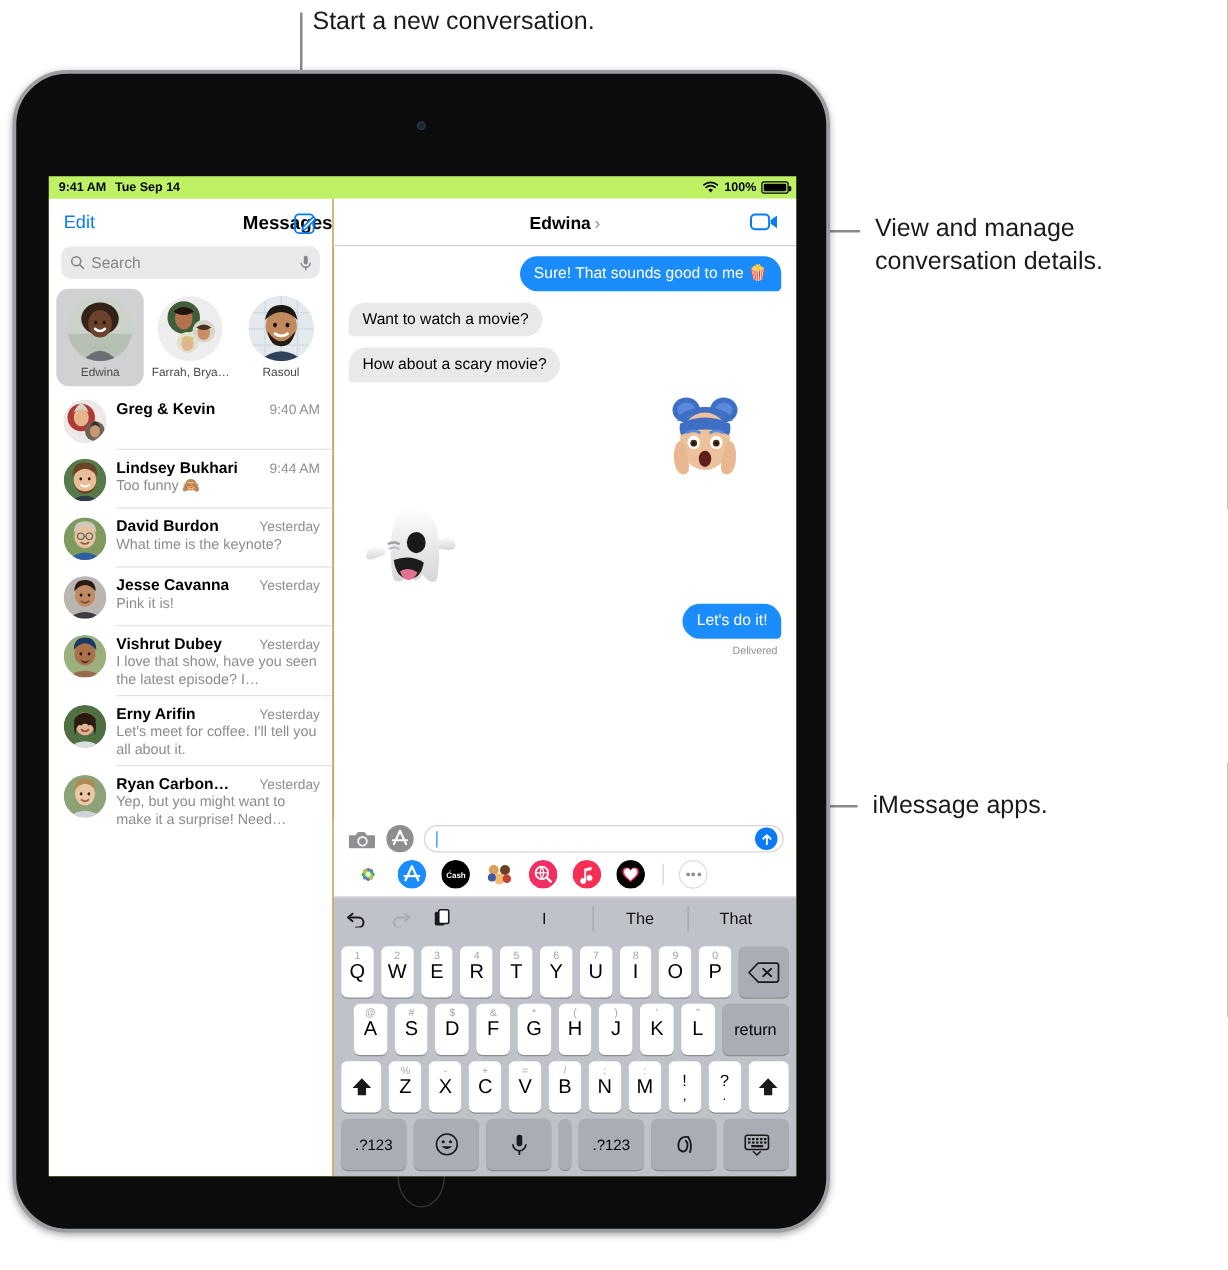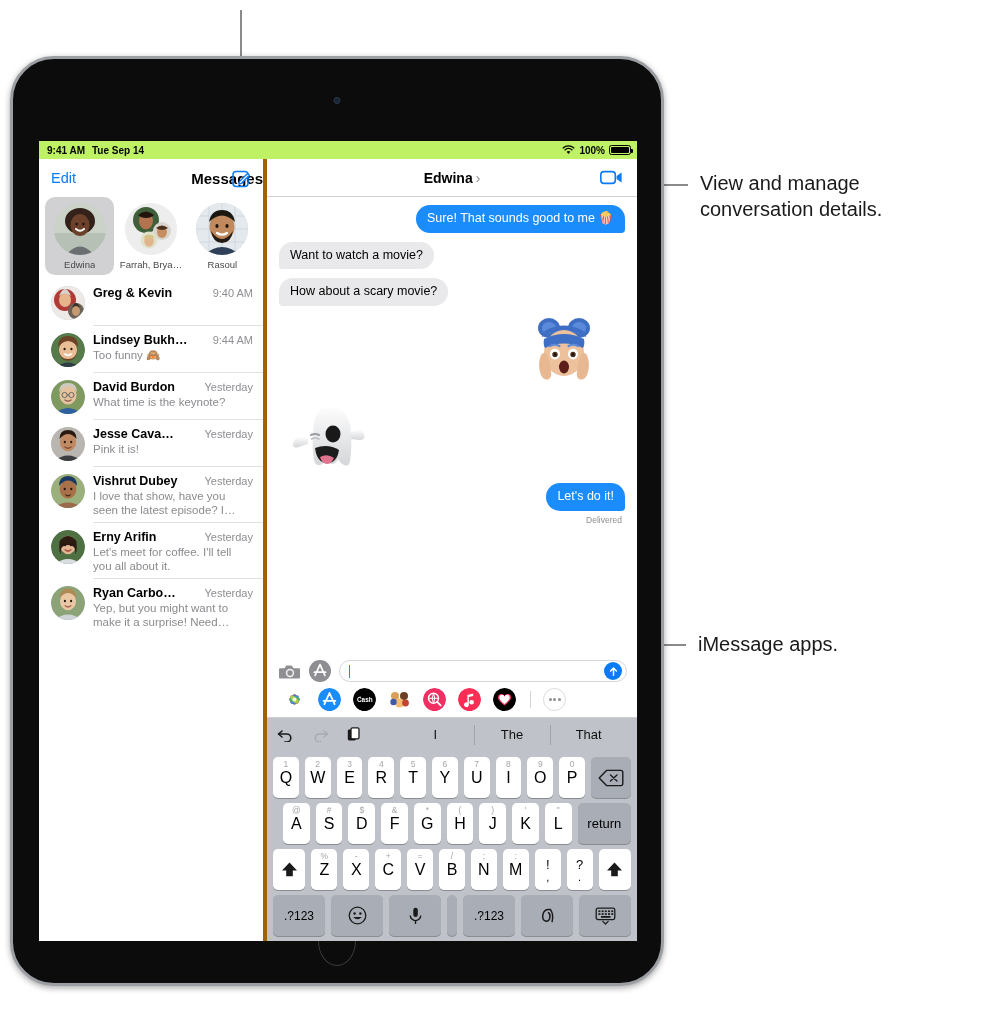--- a/index.html
+++ b/index.html
@@ -66,21 +66,21 @@
     position: relative; padding: 1px;
   }
   .batt::after {
     content: ""; position: absolute; right: -3px; top: 3px;
     width: 2px; height: 4px; background: #000; border-radius: 0 1px 1px 0;
   }
   .batt > i { display: block; width: 100%; height: 100%; background: #000; border-radius: 1px; }
 
   
   .split { position: absolute; top: 18px; left: 0; right: 0; bottom: 0; display: flex; }
-  .sidebar { width: 228px; background: #fff; border-right: 4px solid #a16207; display: flex; flex-direction: column; }
+  .sidebar { width: 228px; background: #fff; border-right: 1px solid #a16207; display: flex; flex-direction: column; }
   .detail  { flex: 1; background: #fff; display: flex; flex-direction: column; position: relative; }
 
   
   .side-nav {
     height: 38px; display: flex; align-items: center;
     padding: 0 12px; position: relative; flex: none;
   }
   .edit-btn { color: #0a7bf5; font-size: 14.5px; }
   .side-title { position: absolute; left: 0; right: 0; text-align: right; font-size: 15px; font-weight: bold; color: #000; pointer-events: none; }
   .compose-btn { margin-left: auto; z-index: 2; line-height: 0; }
@@ -222,20 +222,21 @@
   .key.w-num { flex: 0 0 52px; }
   .key.w-space { flex: 6.0; }
   .key.w-small { flex: 0 0 52px; }
   svg { display: block; }
 </style>
 </head>
 <body>
 
 <div id="root">
 
+  <div class="callout-text" style="left:250px; top:4px;">Start a new conversation.</div>
   <div class="leader leader-v" style="left:240px; top:10px; height:158px;"></div>
 
   <div class="callout-text" style="left:700px; top:170px;">View and manage
 conversation details.</div>
   <div class="leader leader-h" style="left:474px; top:184px; width:214px;"></div>
   <div class="leader leader-v" style="left:474px; top:170px; height:16px;"></div>
 
   <div class="callout-text" style="left:698px; top:631px;">iMessage apps.</div>
   <div class="leader leader-h" style="left:326px; top:644px; width:360px;"></div>
   <div class="leader leader-v" style="left:326px; top:644px; height:16px;"></div>
@@ -274,20 +275,38 @@
             <span class="edit-btn">Edit</span>
             <span class="side-title">Messages</span>
             <span class="compose-btn">
               <svg width="19" height="19" viewBox="0 0 19 19">
                 <rect x="1" y="2.5" width="15" height="15" rx="3.2" fill="none" stroke="#0a7bf5" stroke-width="1.5"></rect>
                 <path d="M7.5 12.6 L15.6 4.5 L17.4 6.3 L9.3 14.4 L6.9 15 Z" fill="#fff" stroke="#0a7bf5" stroke-width="1.4" stroke-linejoin="round"></path>
               </svg>
             </span>
           </div>
 
+          <div class="search-wrap">
+            <div class="search-box">
+              <span>
+                <svg width="12" height="12" viewBox="0 0 12 12">
+                  <circle cx="5" cy="5" r="3.6" fill="none" stroke="#86868b" stroke-width="1.3"></circle>
+                  <line x1="7.7" y1="7.7" x2="10.8" y2="10.8" stroke="#86868b" stroke-width="1.3" stroke-linecap="round"></line>
+                </svg>
+              </span>
+              <span class="search-ph">Search</span>
+              <span>
+                <svg width="9" height="13" viewBox="0 0 9 13">
+                  <rect x="3" y="0.6" width="3.2" height="7" rx="1.6" fill="#86868b"></rect>
+                  <path d="M1 6.2a3.6 3.6 0 0 0 7.2 0" fill="none" stroke="#86868b" stroke-width="1.1"></path>
+                  <line x1="4.6" y1="9.6" x2="4.6" y2="12.2" stroke="#86868b" stroke-width="1.1"></line>
+                </svg>
+              </span>
+            </div>
+          </div>
 
           <div class="pinned">
             <div class="pin selected">
               <div class="pin-av">
                 <svg width="52" height="52" viewBox="0 0 52 52">
                   <rect width="52" height="52" fill="#cbd3c8"></rect>
                   <rect y="30" width="52" height="22" fill="#b7c0b4"></rect>
                   <ellipse cx="26" cy="18" rx="15" ry="13" fill="#33221a"></ellipse>
                   <ellipse cx="26" cy="22" rx="9.5" ry="11" fill="#6d422c"></ellipse>
                   <ellipse cx="22.6" cy="21" rx="1.3" ry="1.6" fill="#251610"></ellipse>

